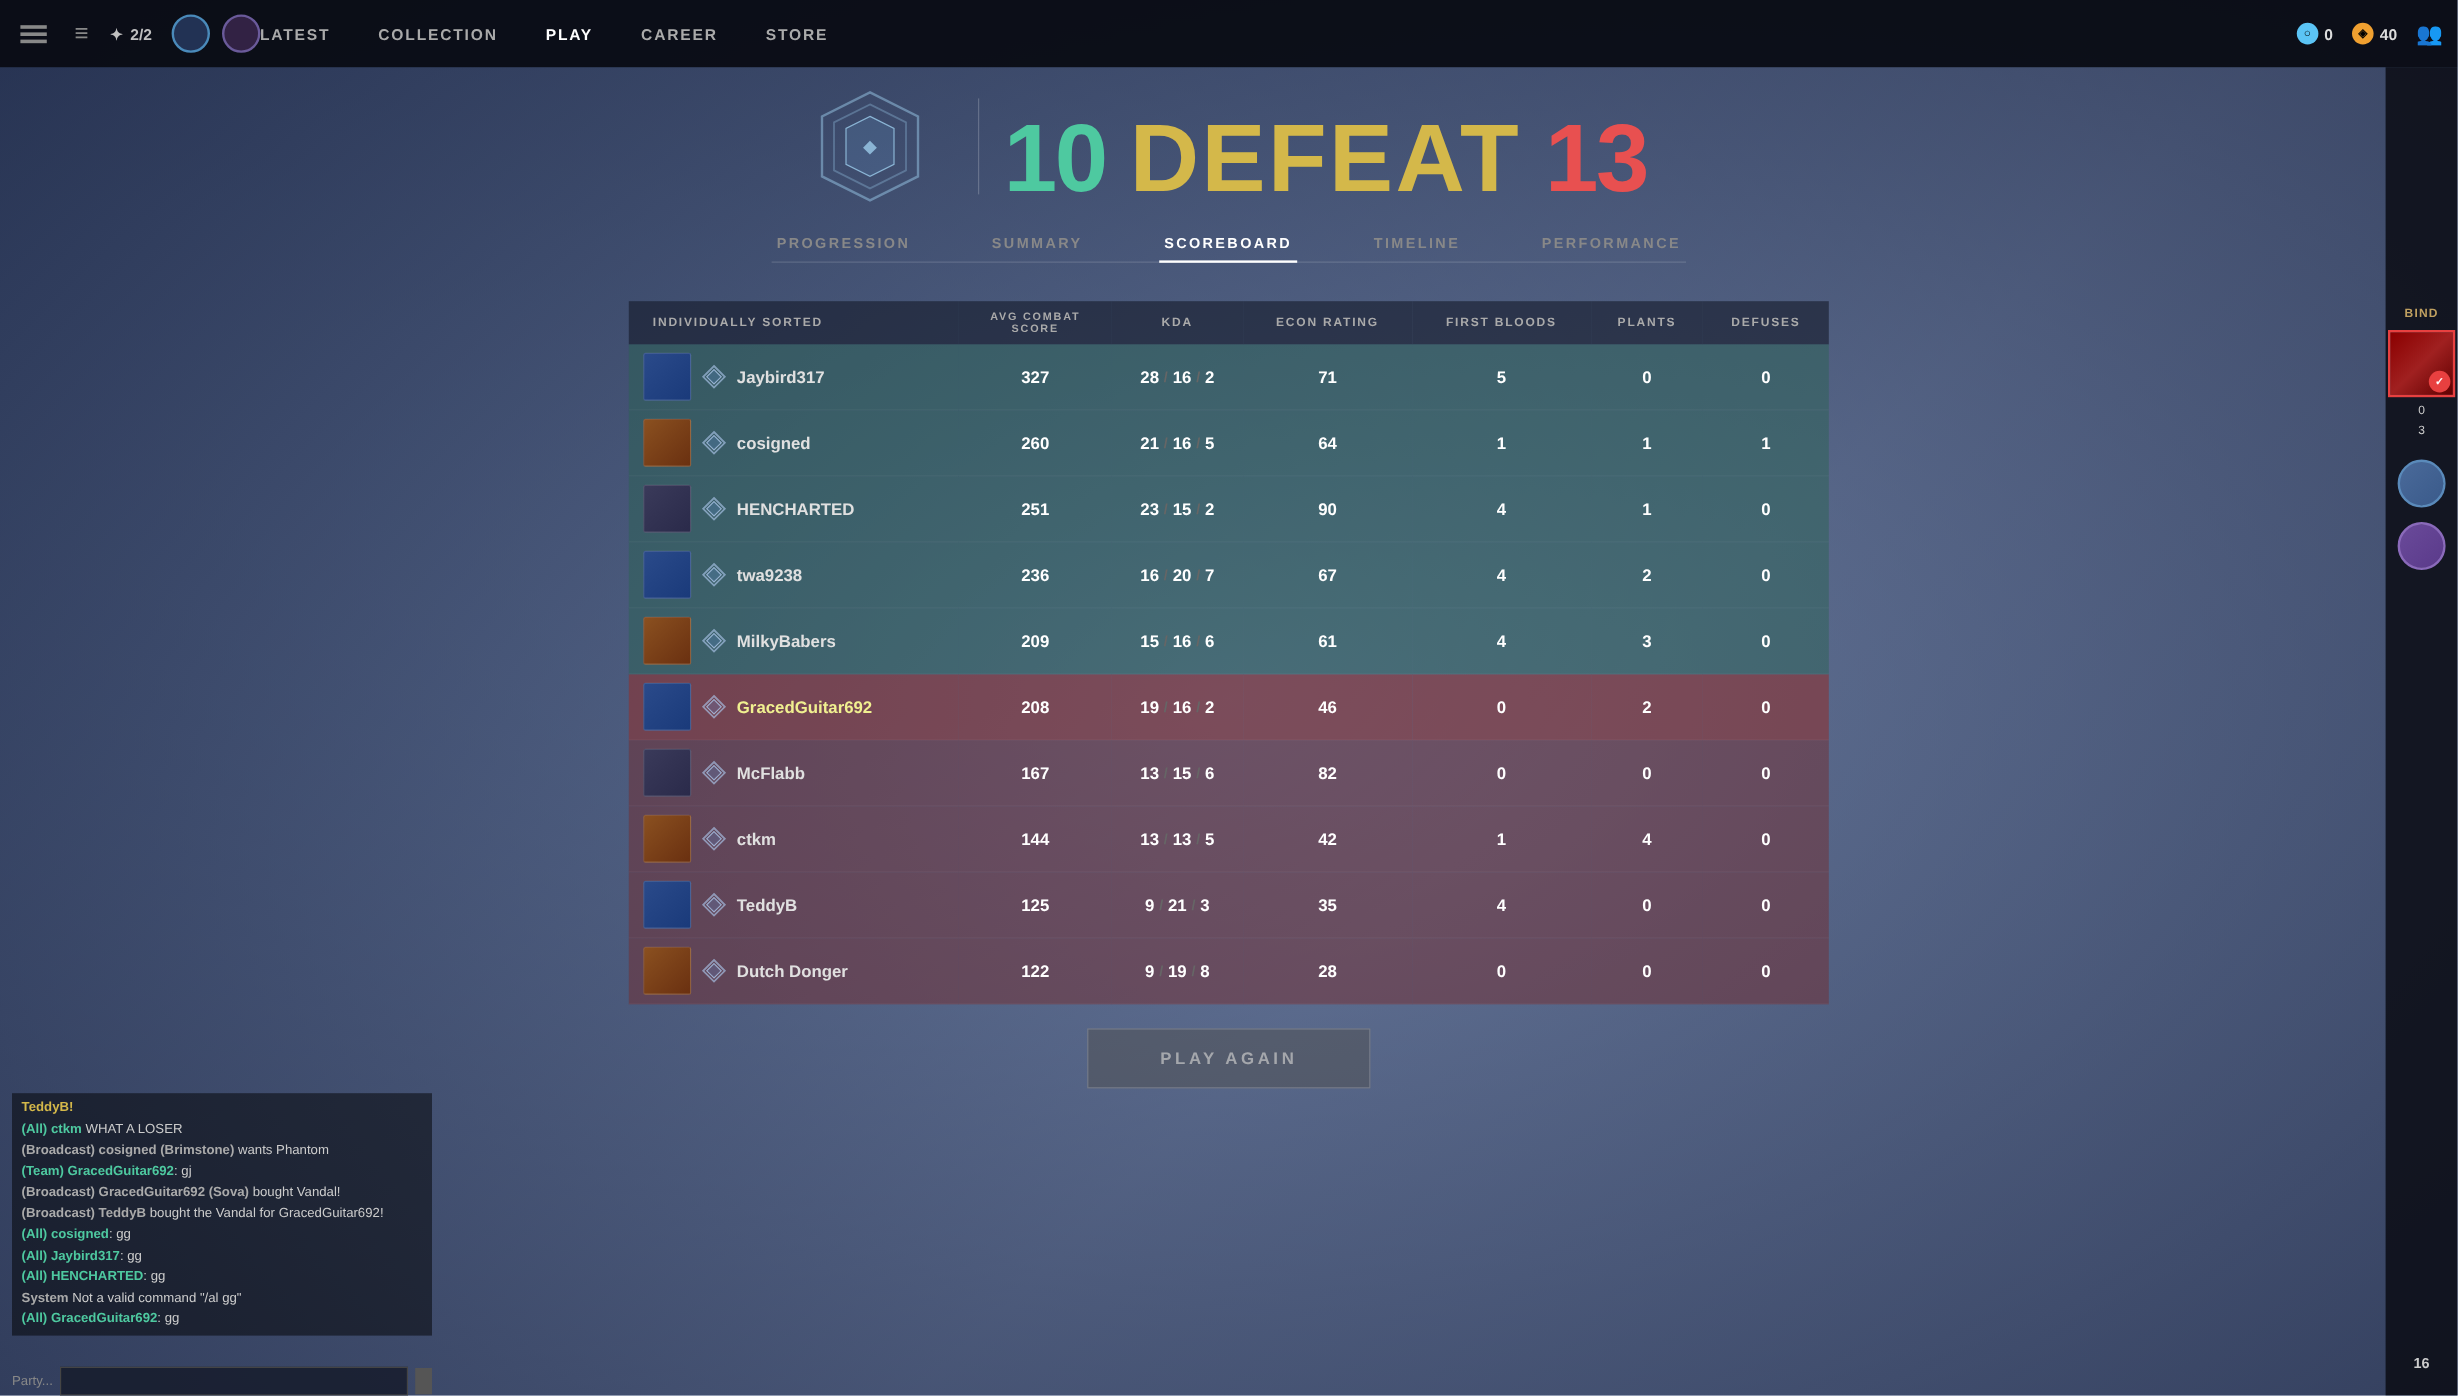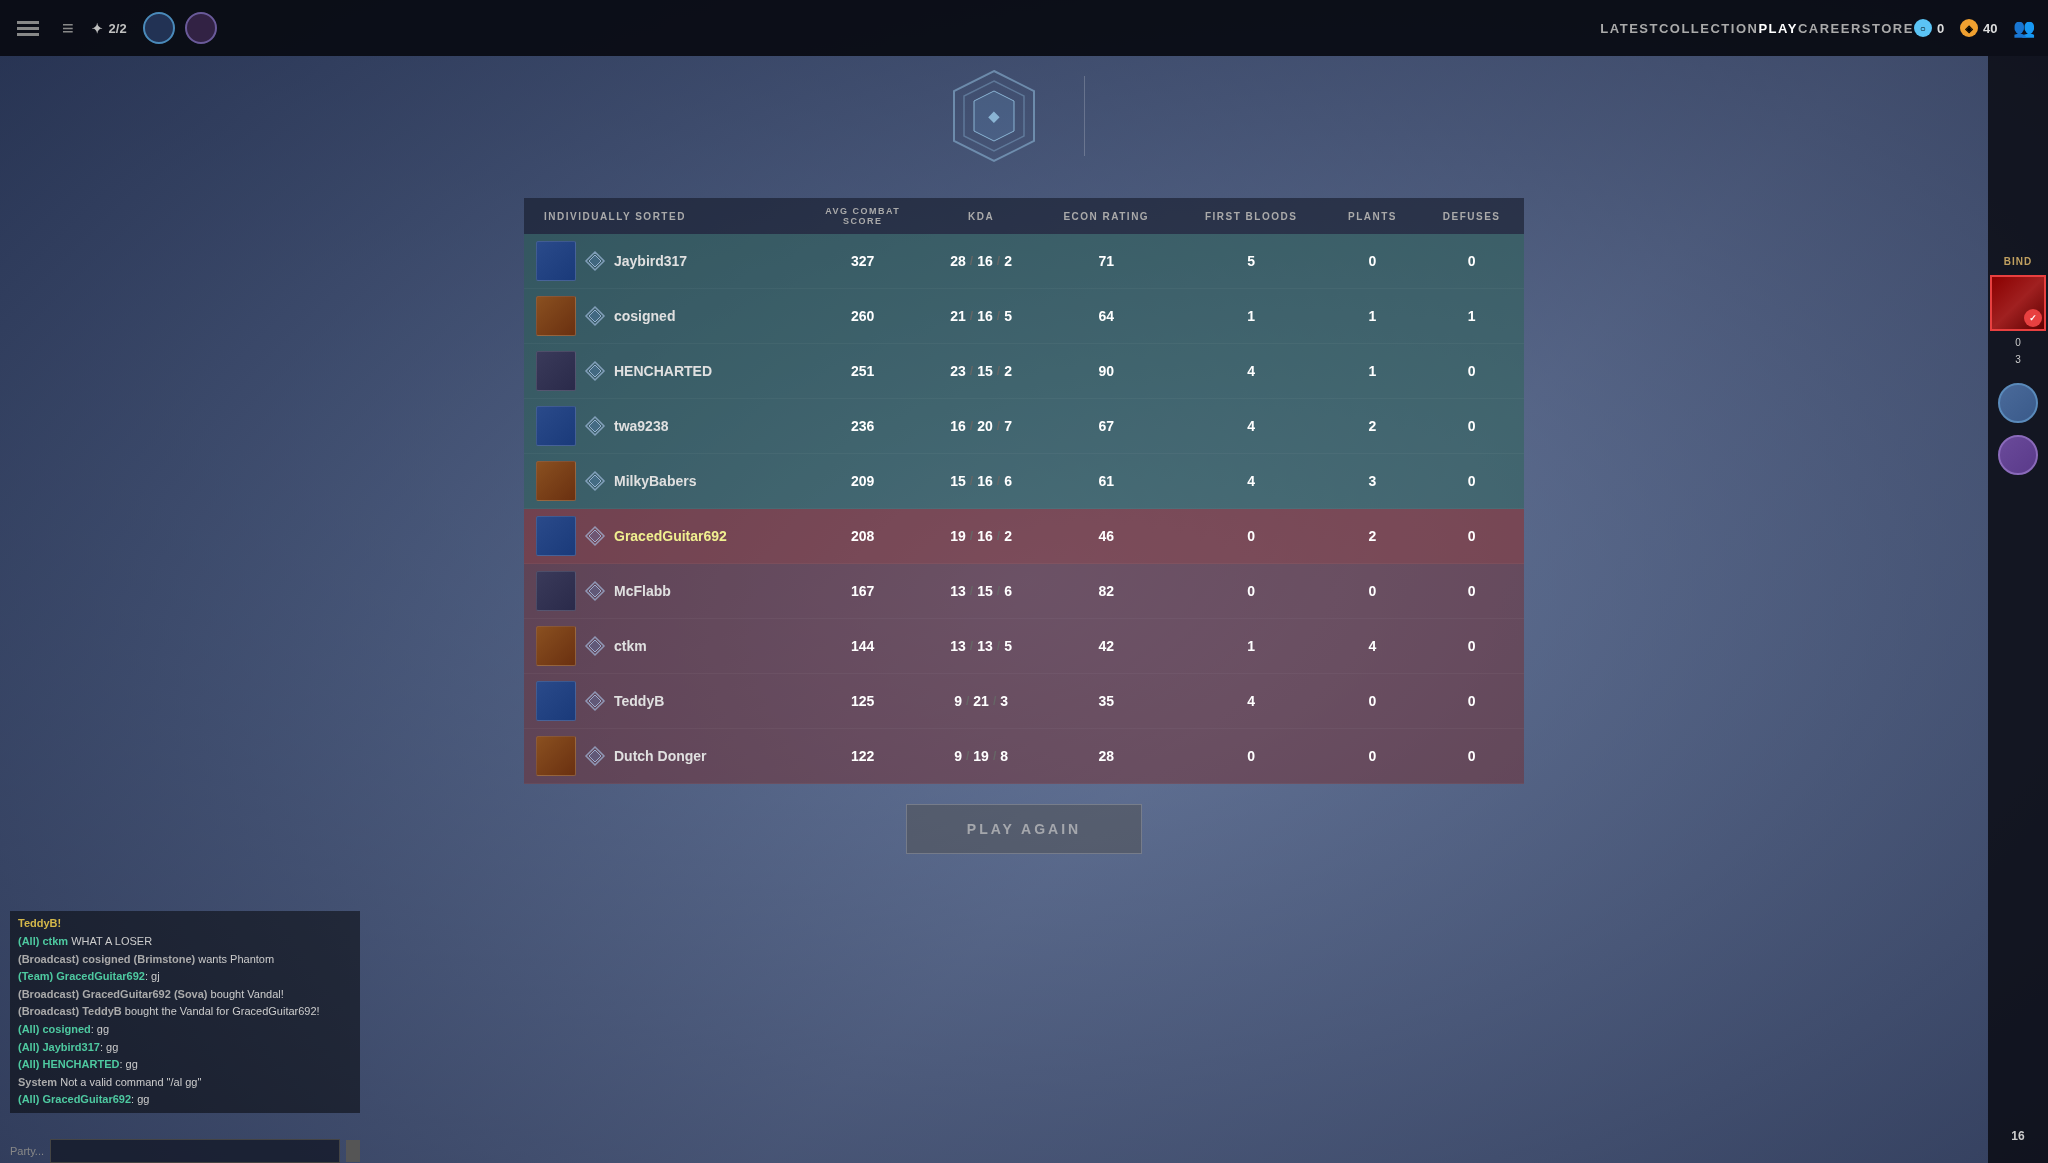--- a/index.html
+++ b/index.html
@@ -66,21 +66,22 @@
       align-items: center;
       gap: 6px;
       color: #c0c0c0;
       font-size: 13px;
       font-weight: bold;
     }
     .nav-center {
       flex: 1;
       display: flex;
       align-items: center;
-      justify-content: flex-end;
+      justify-content: flex-start;
+      gap: 40px;
     }
     .nav-item {
       color: #aaa;
       font-size: 13px;
       font-weight: 700;
       letter-spacing: 1.5px;
       text-transform: uppercase;
       cursor: pointer;
       padding: 4px 0;
       position: relative;
@@ -480,22 +481,34 @@
       <div class="rank-emblem">
         <svg viewBox="0 0 100 100" xmlns="http://www.w3.org/2000/svg">
           <polygon points="50,5 90,25 90,75 50,95 10,75 10,25" fill="none" stroke="#8ab4d4" stroke-width="2" opacity="0.6"></polygon>
           <polygon points="50,15 80,30 80,70 50,85 20,70 20,30" fill="none" stroke="#8ab4d4" stroke-width="1.5" opacity="0.4"></polygon>
           <polygon points="50,25 70,35 70,65 50,75 30,65 30,35" fill="rgba(100,150,200,0.2)" stroke="#8ab4d4" stroke-width="1"></polygon>
           <text x="50" y="55" text-anchor="middle" fill="#8ab4d4" font-size="14" font-weight="bold">◆</text>
         </svg>
       </div>
     </div>
     <div class="divider-line"></div>
-  </div>
-
+    <div class="result-header">
+      <span class="score-num score-win">10</span>
+      <span class="defeat-text">DEFEAT</span>
+      <span class="score-num score-lose">13</span>
+    </div>
+  </div>
+
+  <div class="tab-bar">
+    <div class="tab-item">PROGRESSION</div>
+    <div class="tab-item">SUMMARY</div>
+    <div class="tab-item active">SCOREBOARD</div>
+    <div class="tab-item">TIMELINE</div>
+    <div class="tab-item">PERFORMANCE</div>
+  </div>
 
   <div class="scoreboard-wrapper">
     <table class="scoreboard-table">
       <thead>
         <tr>
           <th>INDIVIDUALLY SORTED</th>
           <th style="font-size:9px;">AVG COMBAT<br>SCORE</th>
           <th>KDA</th>
           <th>ECON RATING</th>
           <th>FIRST BLOODS</th>

